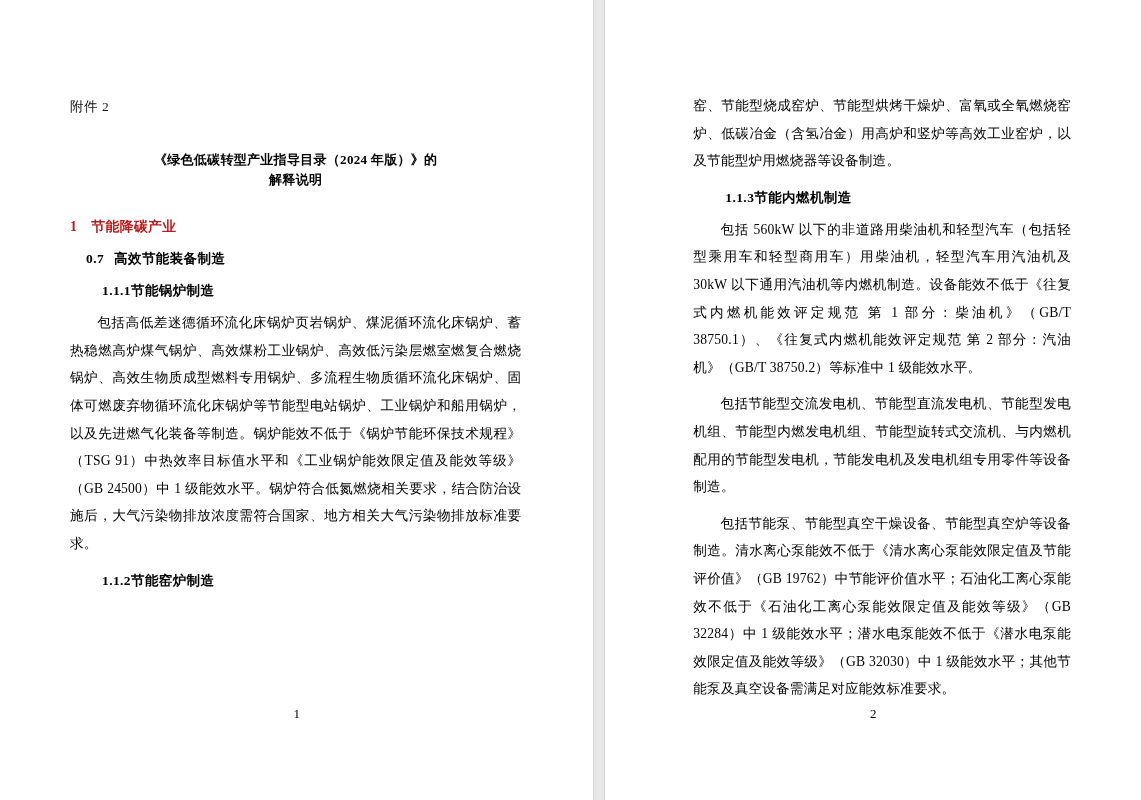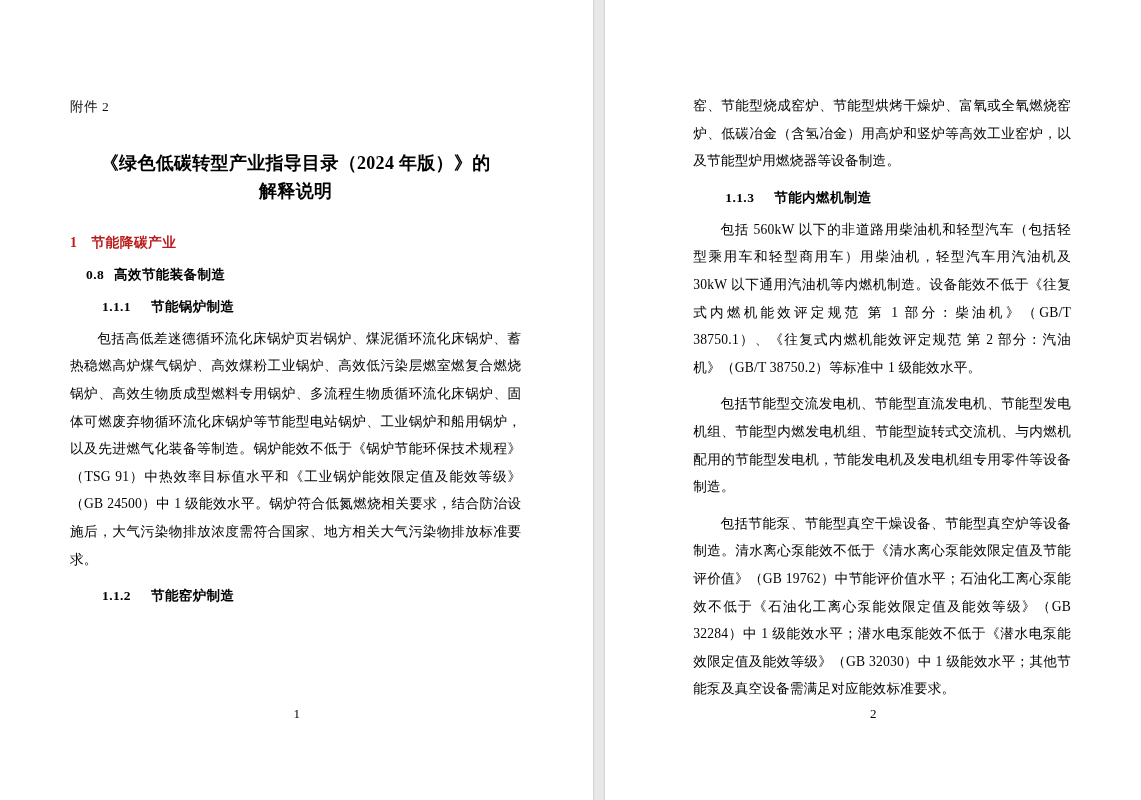--- a/index.html
+++ b/index.html
@@ -49,21 +49,21 @@
   .page-right .page-body { left: 88px; right: 70px; }
 
   .attach-label {
     font-size: 13.5px;
     color: #111;
     margin-top: 98px;
     letter-spacing: 0.5px;
   }
   .doc-title {
     text-align: center;
-    font-size: 18px;
+    font-size: 13px;
     font-weight: bold;
     line-height: 1.55;
     margin-top: 34px;
     color: #000;
     letter-spacing: 0.3px;
   }
   .h1 {
     font-size: 13.8px;
     font-weight: bold;
     margin-top: 28px;
@@ -81,21 +81,21 @@
   }
   .h2 .num { margin-right: 10px; }
   .h3 {
     font-size: 13.5px;
     font-weight: bold;
     margin-top: 14px;
     margin-left: 32px;
     color: #000;
     letter-spacing: 0.4px;
   }
-  .h3 .num { margin-right: 20px; }
+  .h3 .num { }
   .para {
     font-size: 13.6px;
     line-height: 2.03;
     text-align: justify;
     text-justify: inter-ideograph;
     margin-top: 9px;
     text-indent: 2em;
     color: #000;
     letter-spacing: 0.2px;
   }
@@ -126,21 +126,21 @@
       <div class="doc-title">
         <div>《绿色低碳转型产业指导目录（2024 年版）》的</div>
         <div>解释说明</div>
       </div>
 
       <div class="h1">
         <span class="num">1</span><span>节能降碳产业</span>
       </div>
 
       <div class="h2">
-        <span class="num">0.8</span><span>高效节能装备制造</span>
+        <span class="num">0.7</span><span>高效节能装备制造</span>
       </div>
 
       <div class="h3">
         <span class="num">1.1.1</span><span>节能锅炉制造</span>
       </div>
 
       <div class="para">包括高低差迷德循环流化床锅炉页岩锅炉、煤泥循环流化床锅炉、蓄热稳燃高炉煤气锅炉、高效煤粉工业锅炉、高效低污染层燃室燃复合燃烧锅炉、高效生物质成型燃料专用锅炉、多流程生物质循环流化床锅炉、固体可燃废弃物循环流化床锅炉等节能型电站锅炉、工业锅炉和船用锅炉，以及先进燃气化装备等制造。锅炉能效不低于《锅炉节能环保技术规程》（TSG 91）中热效率目标值水平和《工业锅炉能效限定值及能效等级》（GB 24500）中 1 级能效水平。锅炉符合低氮燃烧相关要求，结合防治设施后，大气污染物排放浓度需符合国家、地方相关大气污染物排放标准要求。</div>
 
       <div class="h3">
         <span class="num">1.1.2</span><span>节能窑炉制造</span>

